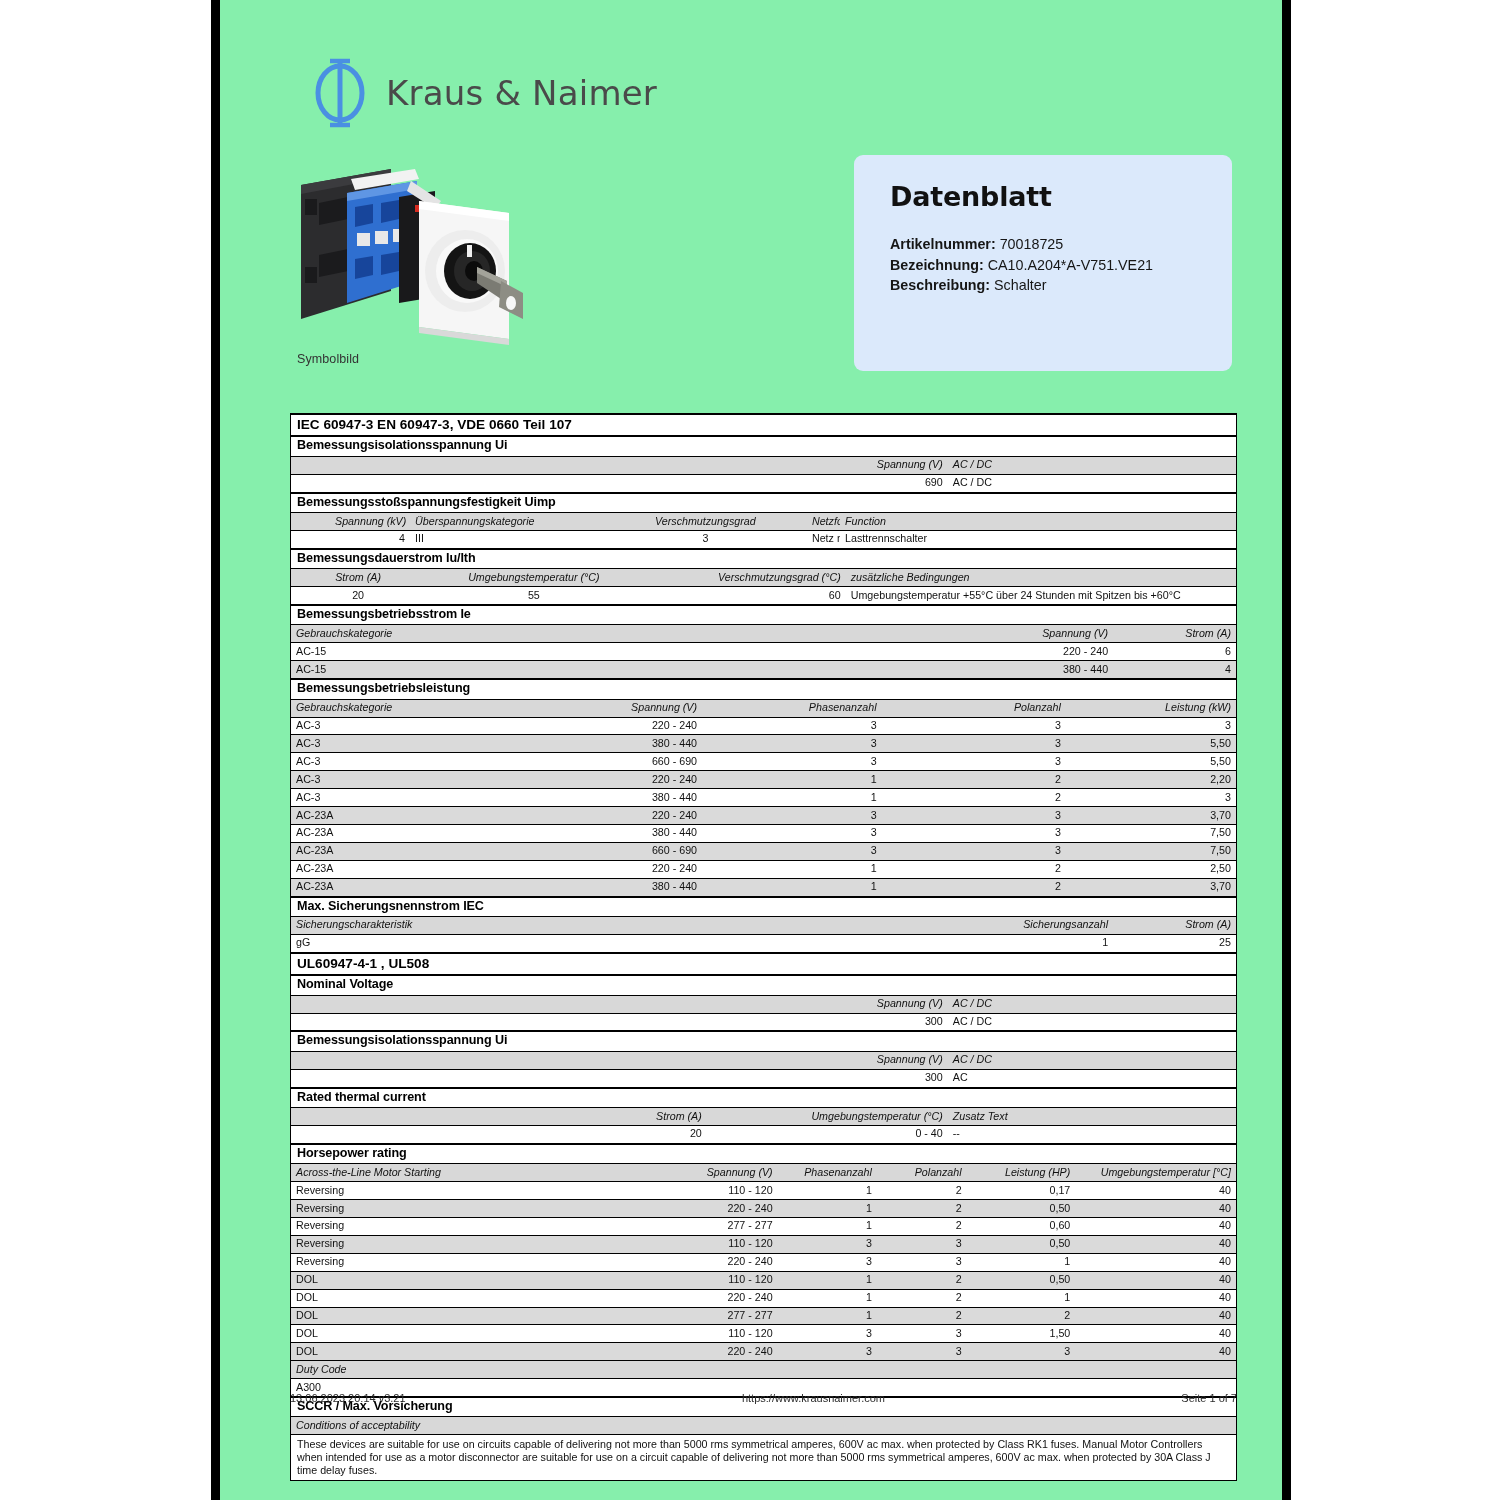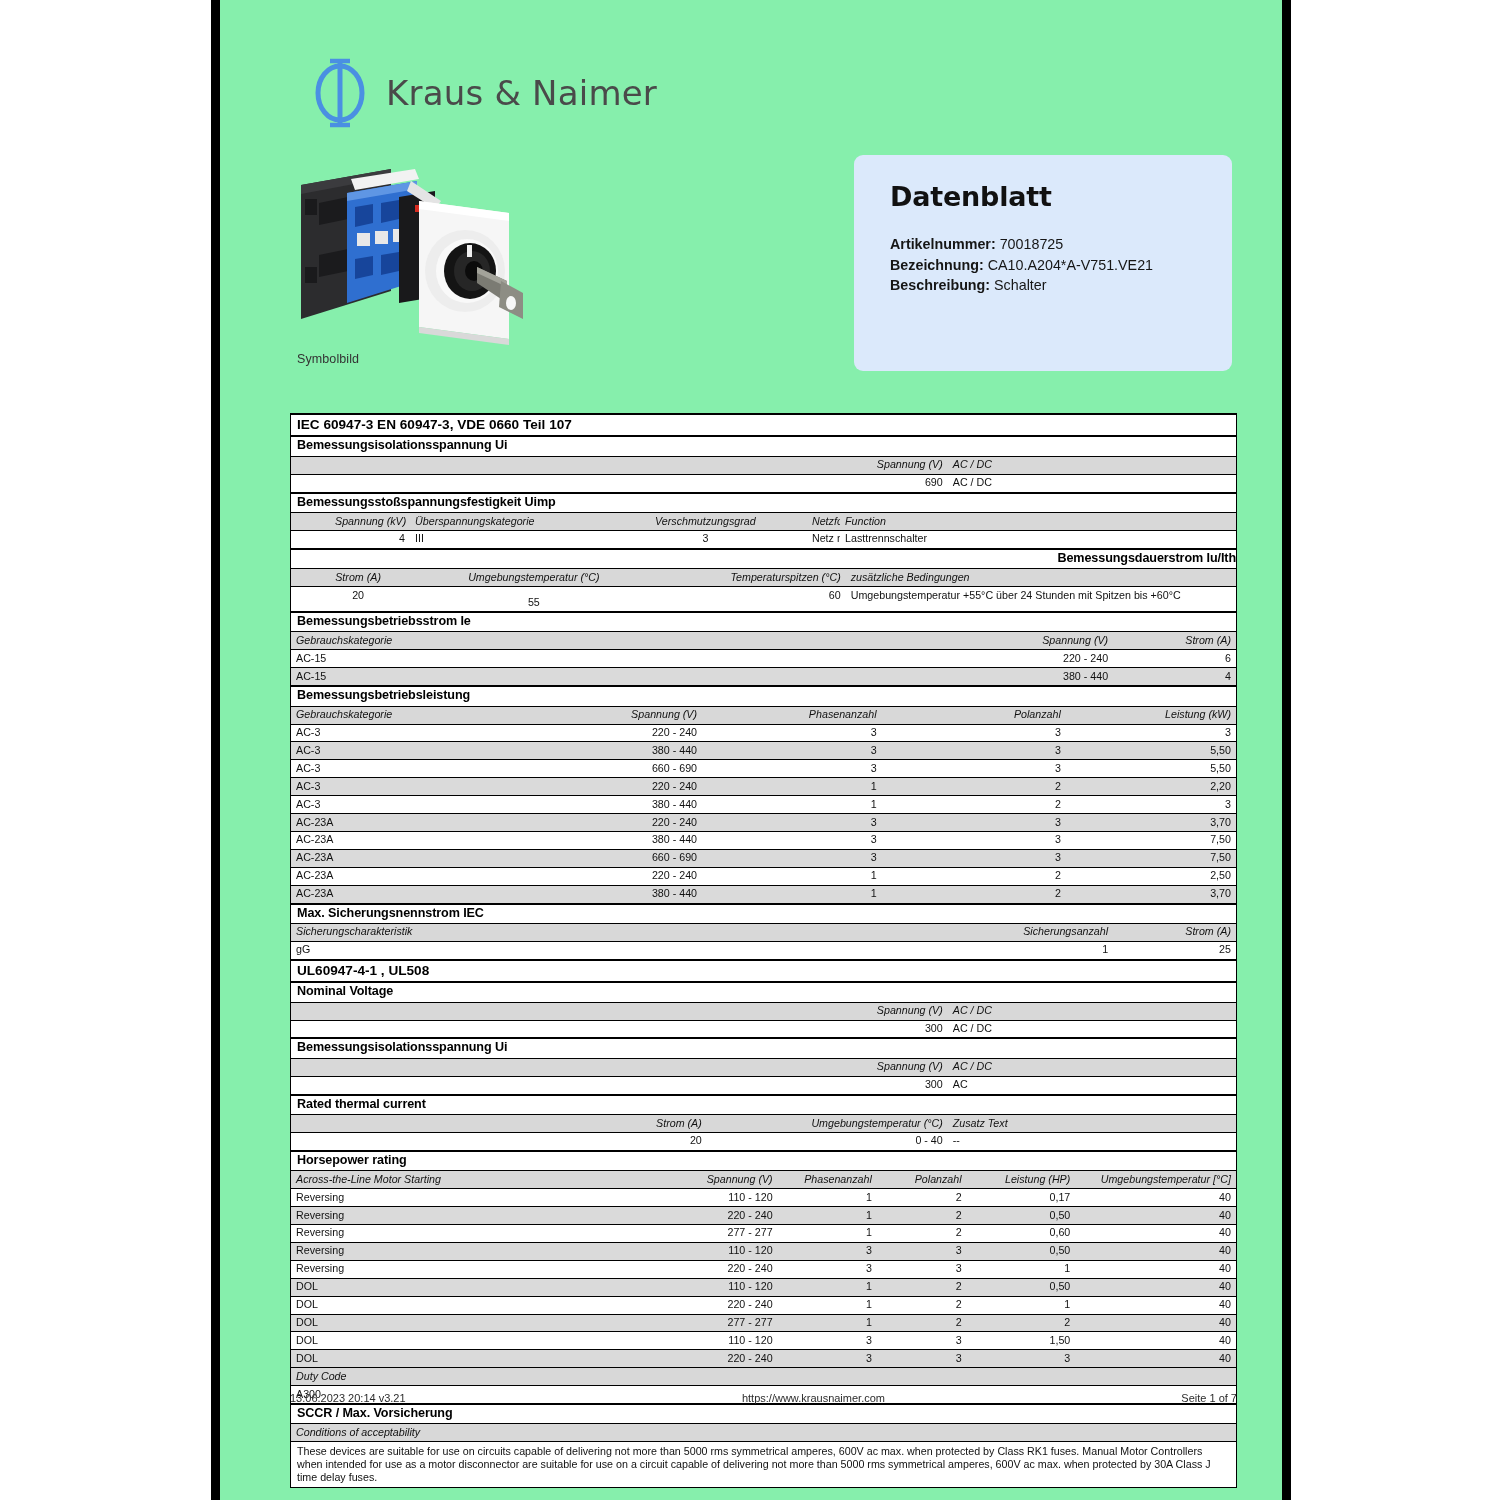--- a/index.html
+++ b/index.html
@@ -232,31 +232,31 @@
           <div class="cell c-left" style="flex: 0 0 41.9%;">Function</div>
         </div>
         <div class="trow datarow">
           <div class="cell c-right" style="flex: 0 0 12.6%;">4</div>
           <div class="cell c-left" style="flex: 0 0 20.5%;">III</div>
           <div class="cell c-center" style="flex: 0 0 21.5%;">3</div>
           <div class="cell c-left" style="flex: 0 0 3.5%;">Netz mit geerdetem Sternpunkt</div>
           <div class="cell c-left" style="flex: 0 0 41.9%;">Lasttrennschalter</div>
         </div>
         <div class="trow">
-          <div class="sec-title" style="flex: 1 1 100%; text-align: right;">Bemessungsdauerstrom Iu/Ith</div>
+          <div class="sec-title" style="flex: 1 1 100%;">Bemessungsdauerstrom Iu/Ith</div>
         </div>
         <div class="trow hdr">
           <div class="cell c-center" style="flex: 0 0 14.2%;">Strom (A)</div>
           <div class="cell c-center" style="flex: 0 0 23%;">Umgebungstemperatur (°C)</div>
-          <div class="cell c-right" style="flex: 0 0 21.5%;">Temperaturspitzen (°C)</div>
+          <div class="cell c-right" style="flex: 0 0 21.5%;">Verschmutzungsgrad (°C)</div>
           <div class="cell c-left" style="flex: 0 0 41.3%;">zusätzliche Bedingungen</div>
         </div>
         <div class="trow datarow">
           <div class="cell c-center" style="flex: 0 0 14.2%;">20</div>
-          <div class="cell c-center" style="flex: 0 0 23%; margin-top: 7px;">55</div>
+          <div class="cell c-center" style="flex: 0 0 23%;">55</div>
           <div class="cell c-right" style="flex: 0 0 21.5%;">60</div>
           <div class="cell c-left" style="flex: 0 0 41.3%;">Umgebungstemperatur +55°C über 24 Stunden mit Spitzen bis +60°C</div>
         </div>
         <div class="trow">
           <div class="sec-title" style="flex: 1 1 100%;">Bemessungsbetriebsstrom Ie</div>
         </div>
         <div class="trow hdr">
           <div class="cell c-left" style="flex: 0 0 48%;">Gebrauchskategorie</div>
           <div class="cell c-right" style="flex: 0 0 39%;">Spannung (V)</div>
           <div class="cell c-right" style="flex: 0 0 13%;">Strom (A)</div>

